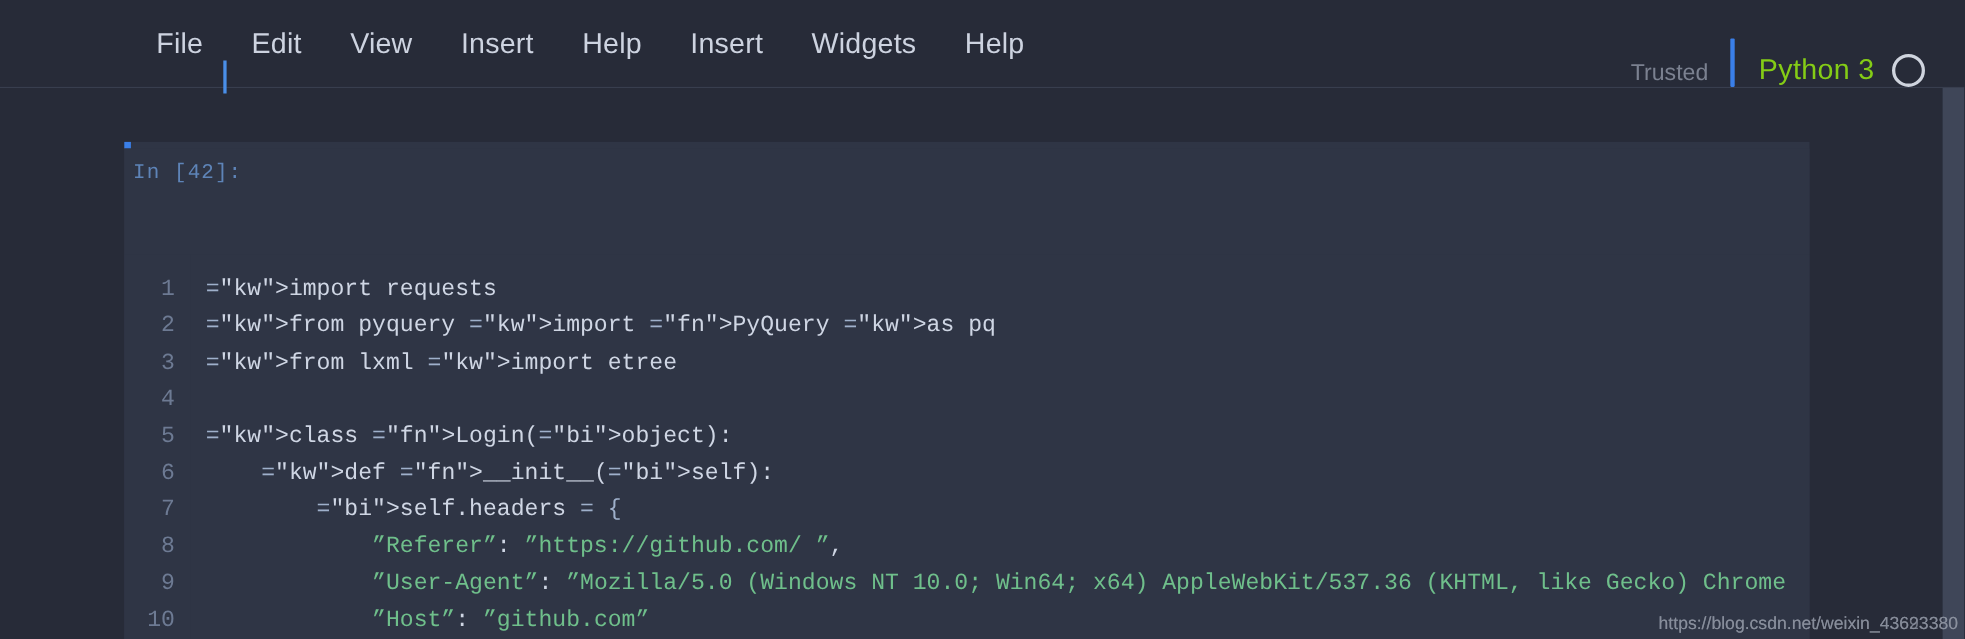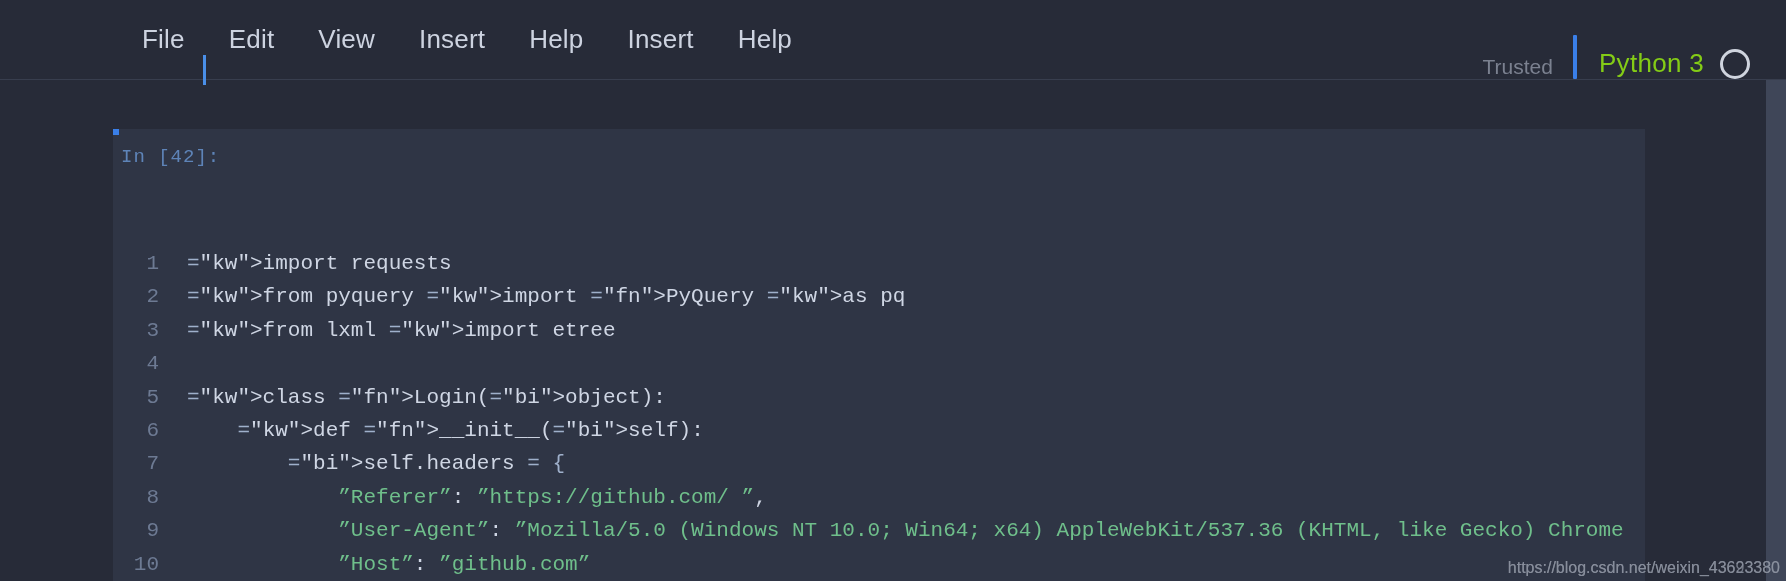--- a/index.html
+++ b/index.html
@@ -101,20 +101,21 @@
 <div class="app">
 
   <div class="menubar">
     <div class="menu-items">
       <div class="menu-item">File</div>
       <div class="menu-item">Edit</div>
       <div class="menu-item">View</div>
       <div class="menu-item">Insert</div>
       <div class="menu-item">Help</div>
       <div class="menu-item">Insert</div>
+      <div class="menu-item">Widgets</div>
       <div class="menu-item">Help</div>
     </div>
 
     <div class="menubar-right">
       <div class="trusted">Trusted</div>
       <div class="vdiv"></div>
       <div class="kernel-name">Python 3</div>
       <div class="kernel-indicator"></div>
     </div>
   </div>

